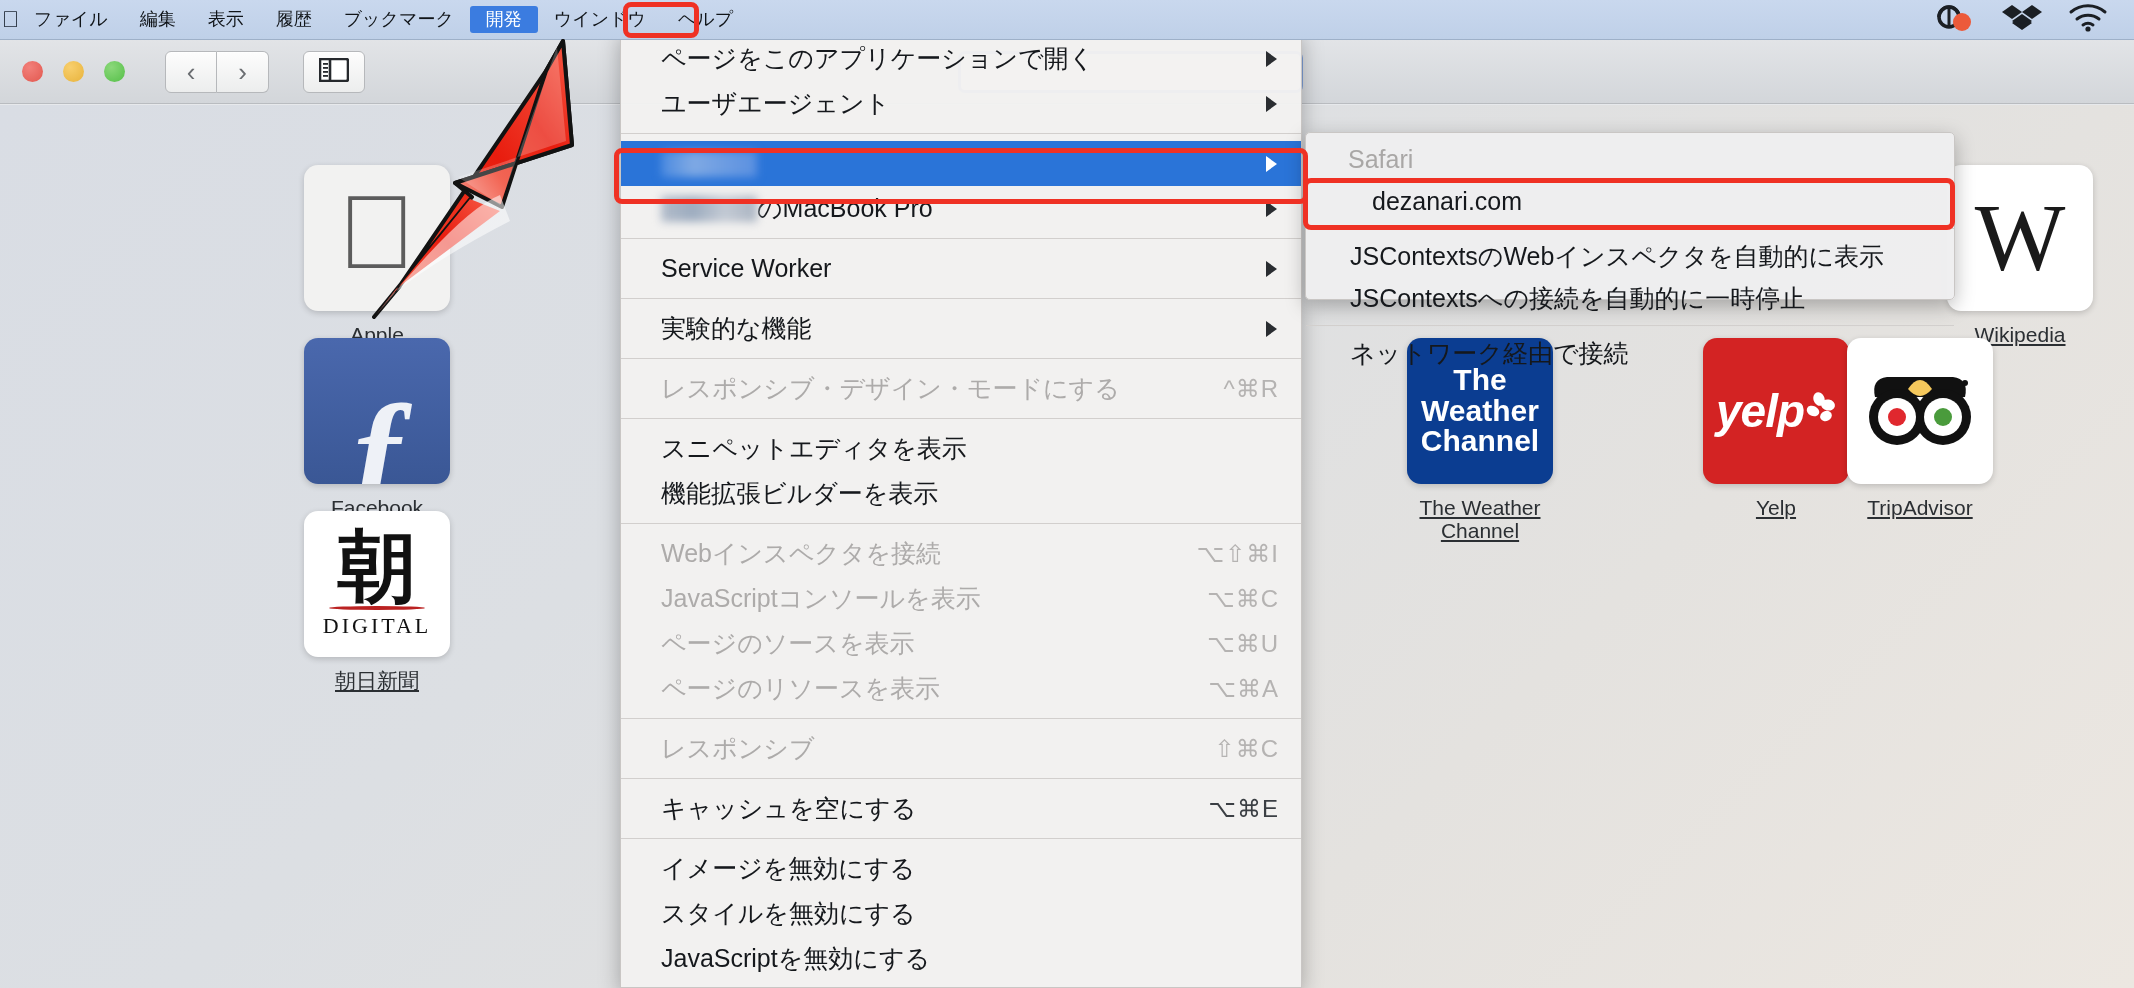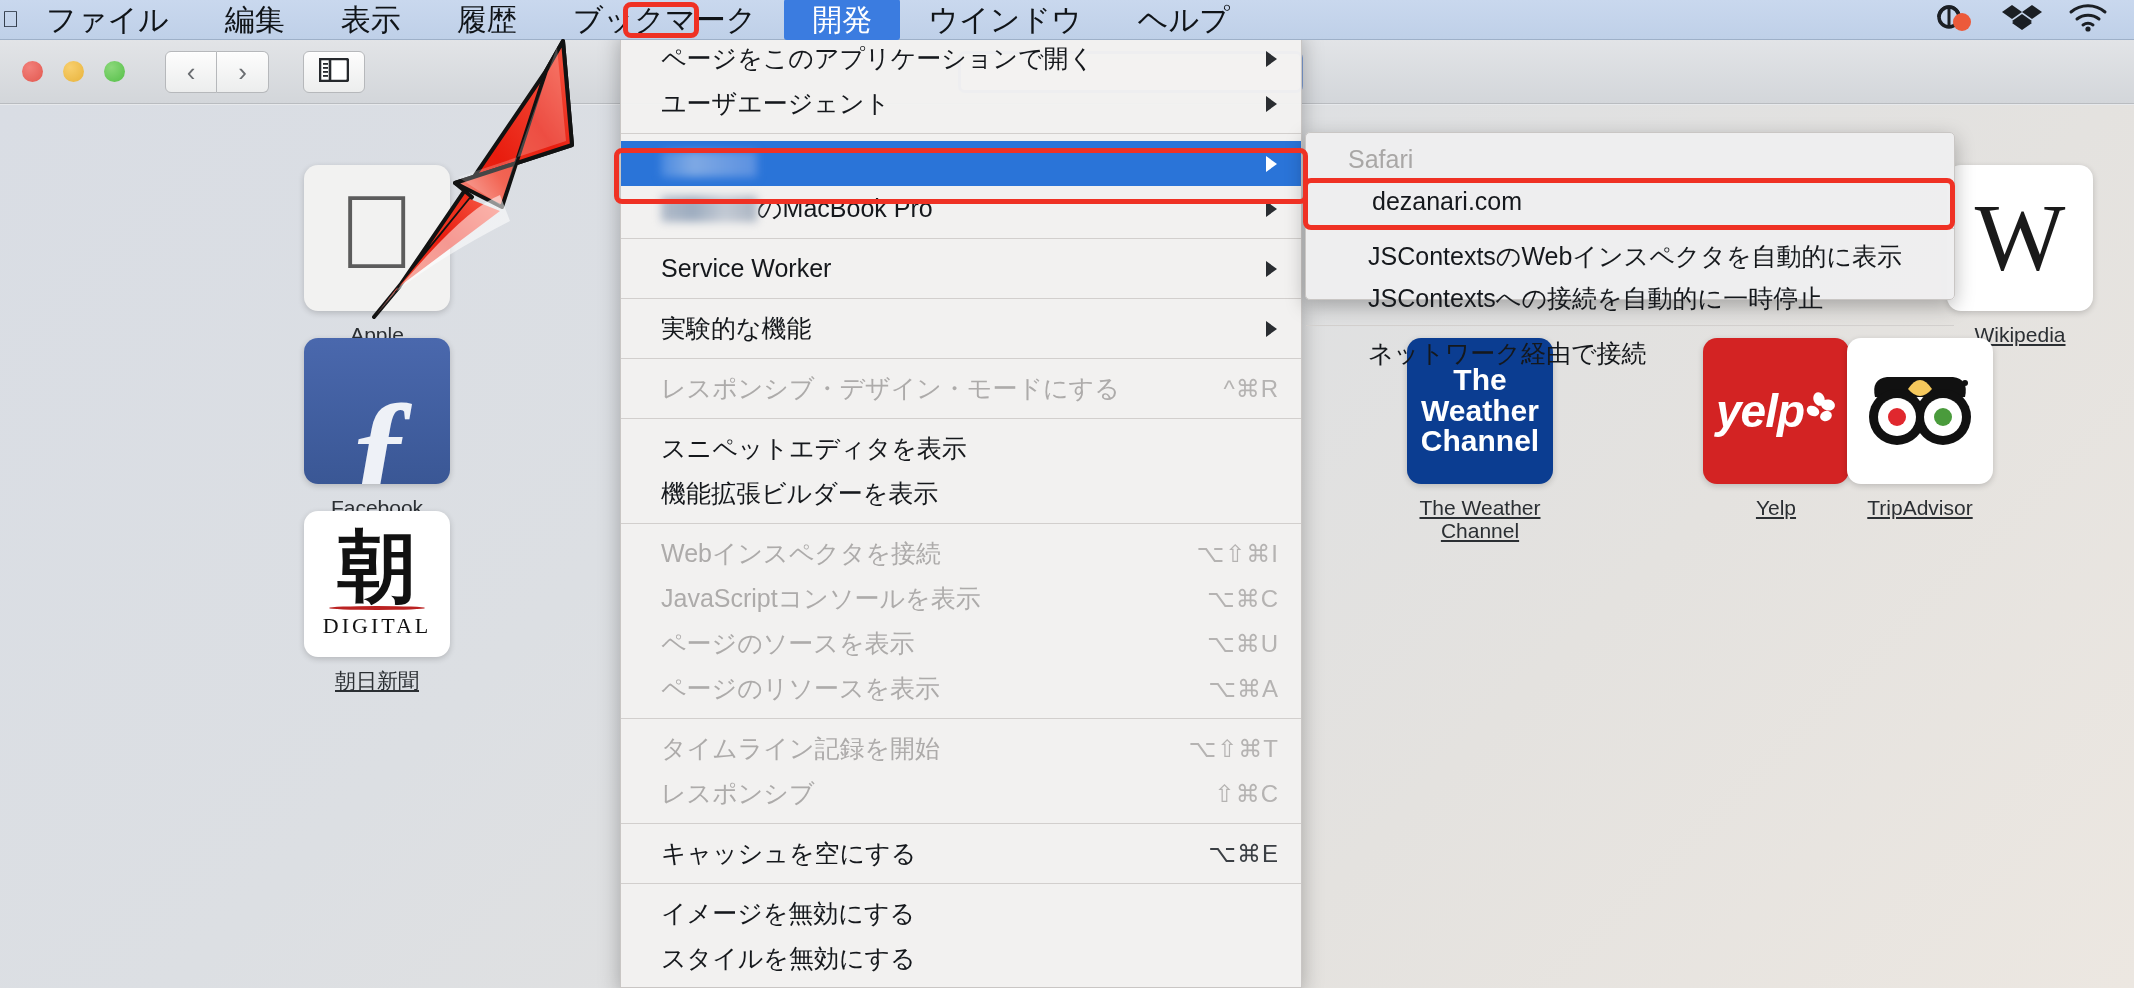--- a/index.html
+++ b/index.html
@@ -25,22 +25,22 @@
     z-index: 60;
   }
   .mb-apple {
     margin-left: 2px;
     width: 16px;
     font-size: 23px; color: #1b2430; line-height: 1;
     overflow: hidden; white-space: nowrap;
     font-family: "Liberation Sans", sans-serif;
   }
   .mb-item {
-    padding: 4px 28px;
-    font-size: 30px;
+    padding: 4px 16px;
+    font-size: 18px;
     color: #101418;
     white-space: nowrap;
     line-height: 1.1;
     border-radius: 3px;
   }
   .mb-item.selected {
     background: #3b7ce0;
     color: #ffffff;
   }
   .mb-right {
@@ -210,21 +210,21 @@
     width: 650px; height: 168px;
     background: rgba(238,238,240,.97);
     border: 1px solid #c9c6c4;
     border-radius: 5px;
     box-shadow: 0 6px 20px rgba(0,0,0,.28);
     z-index: 55;
     padding-top: 5px;
     font-size: 25px;
     color: #15181c;
   }
-  #submenu .mi { height: 42px; padding-left: 62px; }
+  #submenu .mi { height: 42px; padding-left: 44px; }
   #submenu .mi.head { color: #a9a7a6; padding-left: 42px; }
   #submenu .mi.indent { padding-left: 66px; }
   #submenu .sep { margin: 6px 0; }
 
   
   #arrow { position: absolute; left: 350px; top: 25px; width: 330px; height: 310px; z-index: 80; }
 </style>
 </head>
 <body>
 
@@ -462,24 +462,20 @@
       <span class="sc">⌥⌘U</span>
     </div>
     <div class="mi disabled">
       <span>ページのリソースを表示</span>
       <span class="sc">⌥⌘A</span>
     </div>
 
     <div class="sep"></div>
 
     <div class="mi disabled">
-      <span>タイムライン記録を開始</span>
-      <span class="sc">⌥⇧⌘T</span>
-    </div>
-    <div class="mi disabled">
       <span>レスポンシブ</span>
       <span class="sc">⇧⌘C</span>
     </div>
 
     <div class="sep"></div>
 
     <div class="mi">
       <span>キャッシュを空にする</span>
       <span class="sc">⌥⌘E</span>
     </div>

